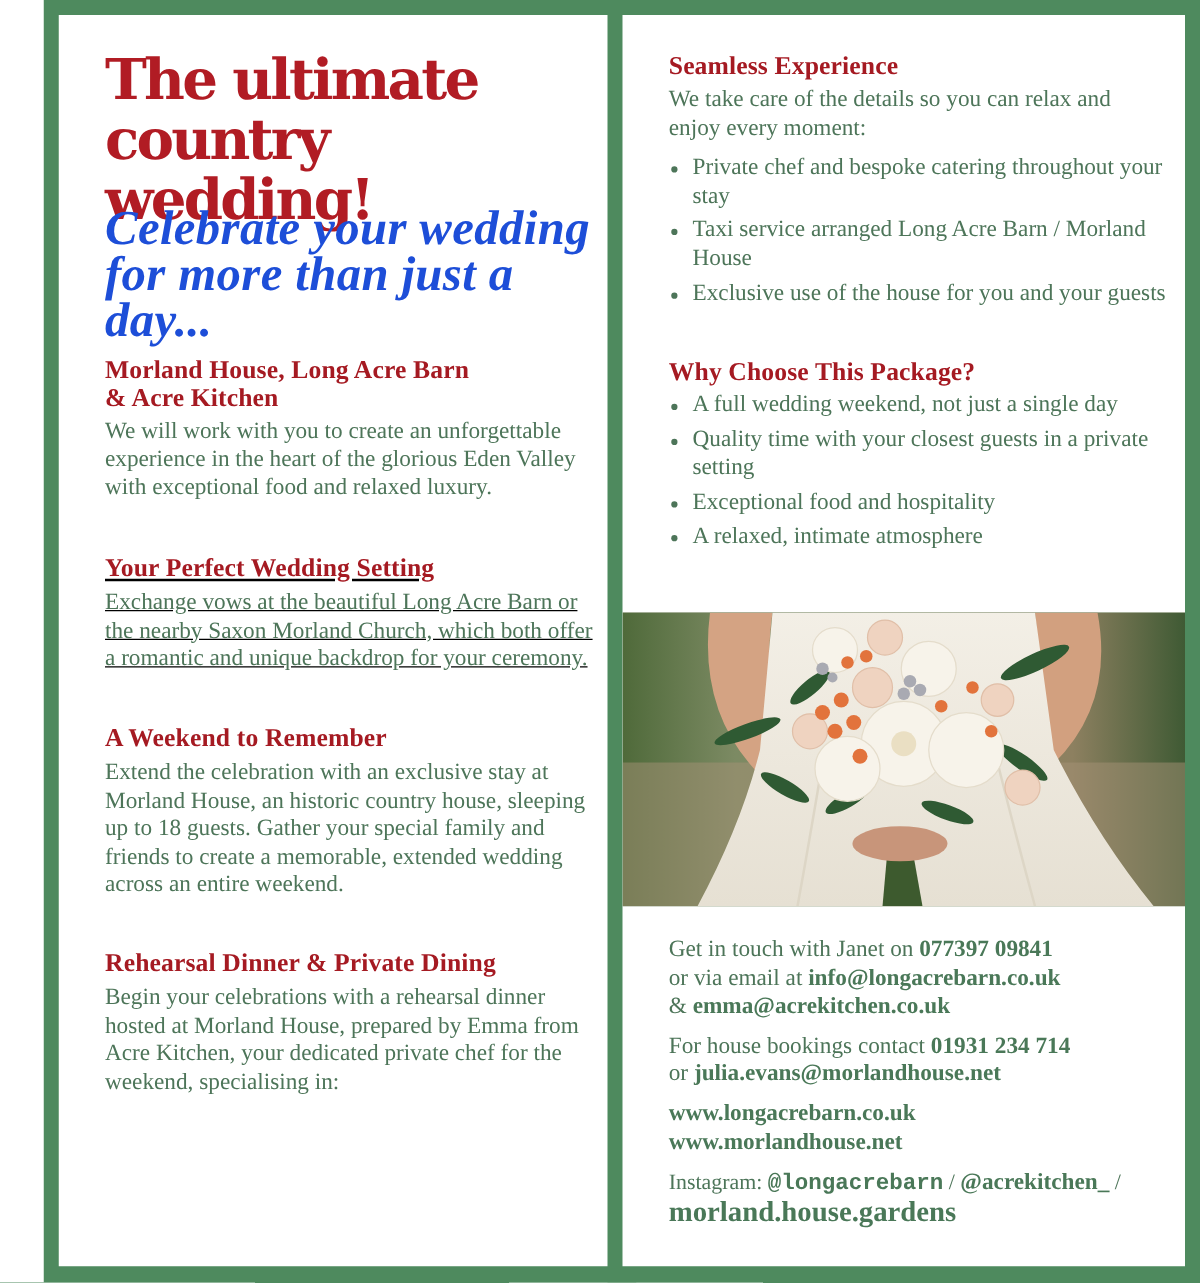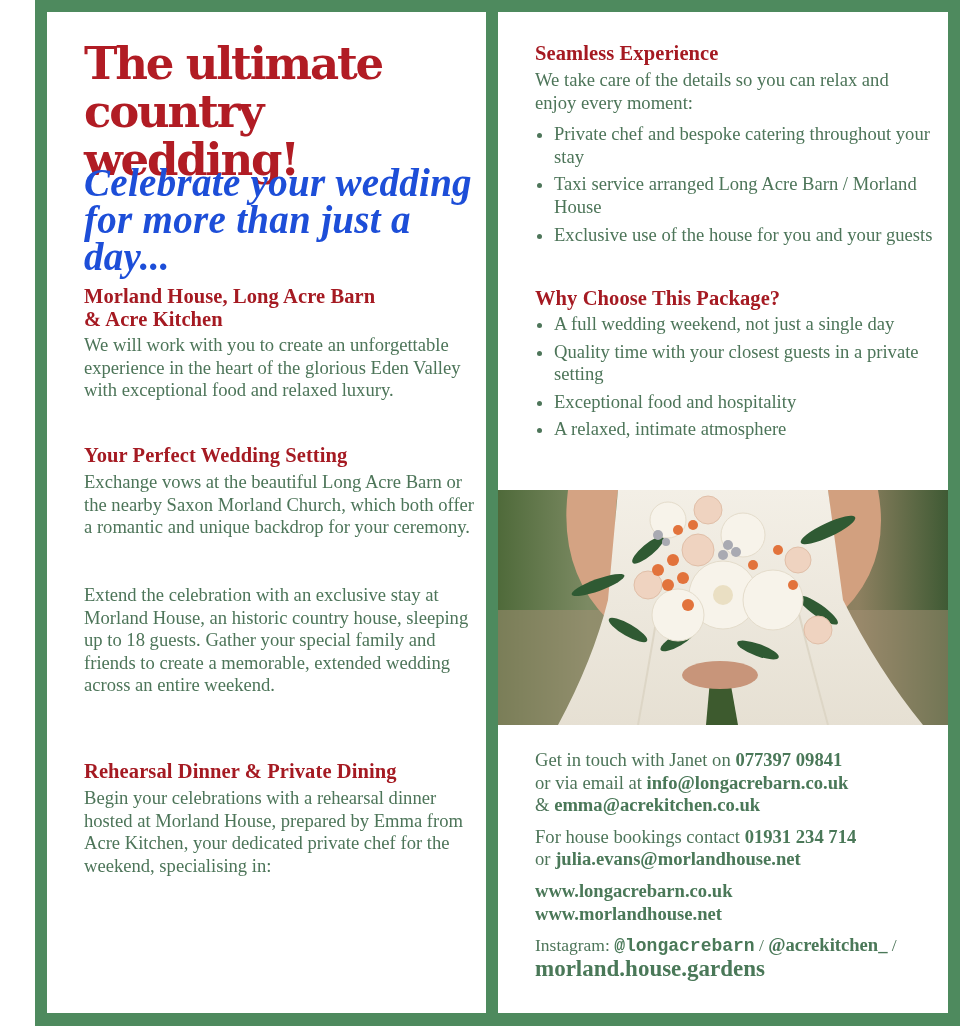--- a/index.html
+++ b/index.html
@@ -71,26 +71,27 @@
     </div>
 
     <div class="sec" style="top:273px;">
       <h2>
         <span>Morland House, Long Acre Barn</span><br>
         <span>&amp; Acre Kitchen</span>
       </h2>
       <p class="body" style="margin-top:3px;">We will work with you to create an unforgettable experience in the heart of the glorious Eden Valley with exceptional food and relaxed luxury.</p>
     </div>
 
-    <div class="sec" style="top:432px;">
+    <div class="sec" style="top:432px;text-decoration:underline;">
       <h2>Your Perfect Wedding Setting</h2>
       <p class="body" style="margin-top:4px;">Exchange vows at the beautiful Long Acre Barn or the nearby Saxon Morland Church, which both offer a romantic and unique backdrop for your ceremony.</p>
     </div>
 
     <div class="sec" style="top:568px;">
+      <h2>A Weekend to Remember</h2>
       <p class="body" style="margin-top:4px;">Extend the celebration with an exclusive stay at Morland House, an historic country house, sleeping up to 18 guests. Gather your special family and friends to create a memorable, extended wedding across an entire weekend.</p>
     </div>
 
     <div class="sec" style="top:748px;">
       <h2>Rehearsal Dinner &amp; Private Dining</h2>
       <p class="body" style="margin-top:4px;">Begin your celebrations with a rehearsal dinner hosted at Morland House, prepared by Emma from Acre Kitchen, your dedicated private chef for the weekend, specialising in:</p>
     </div>
 
   </div>
 </div>

